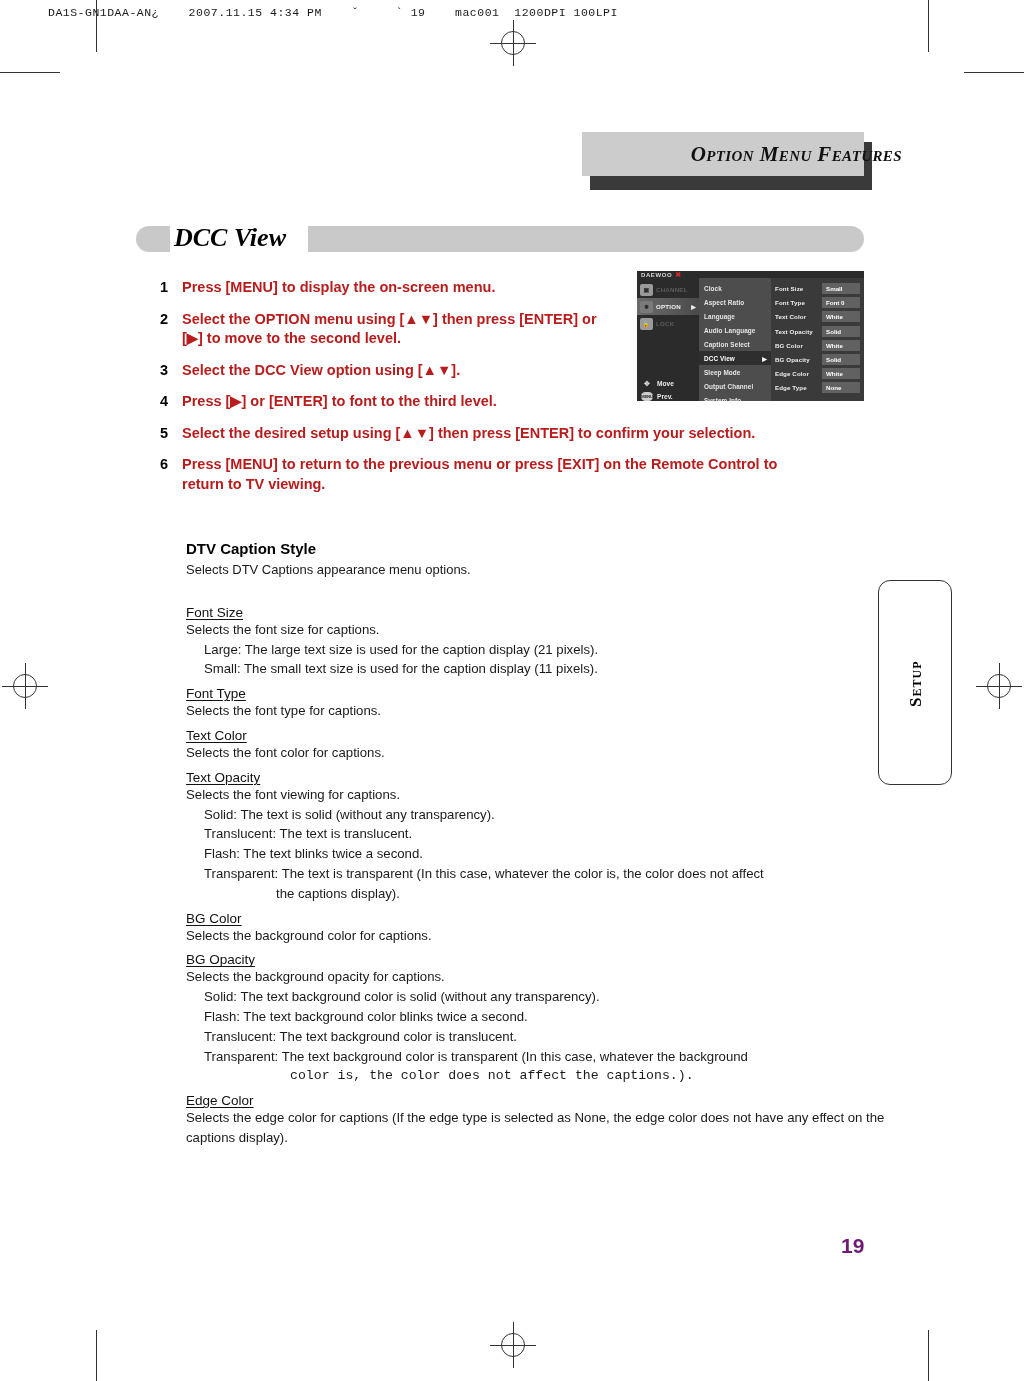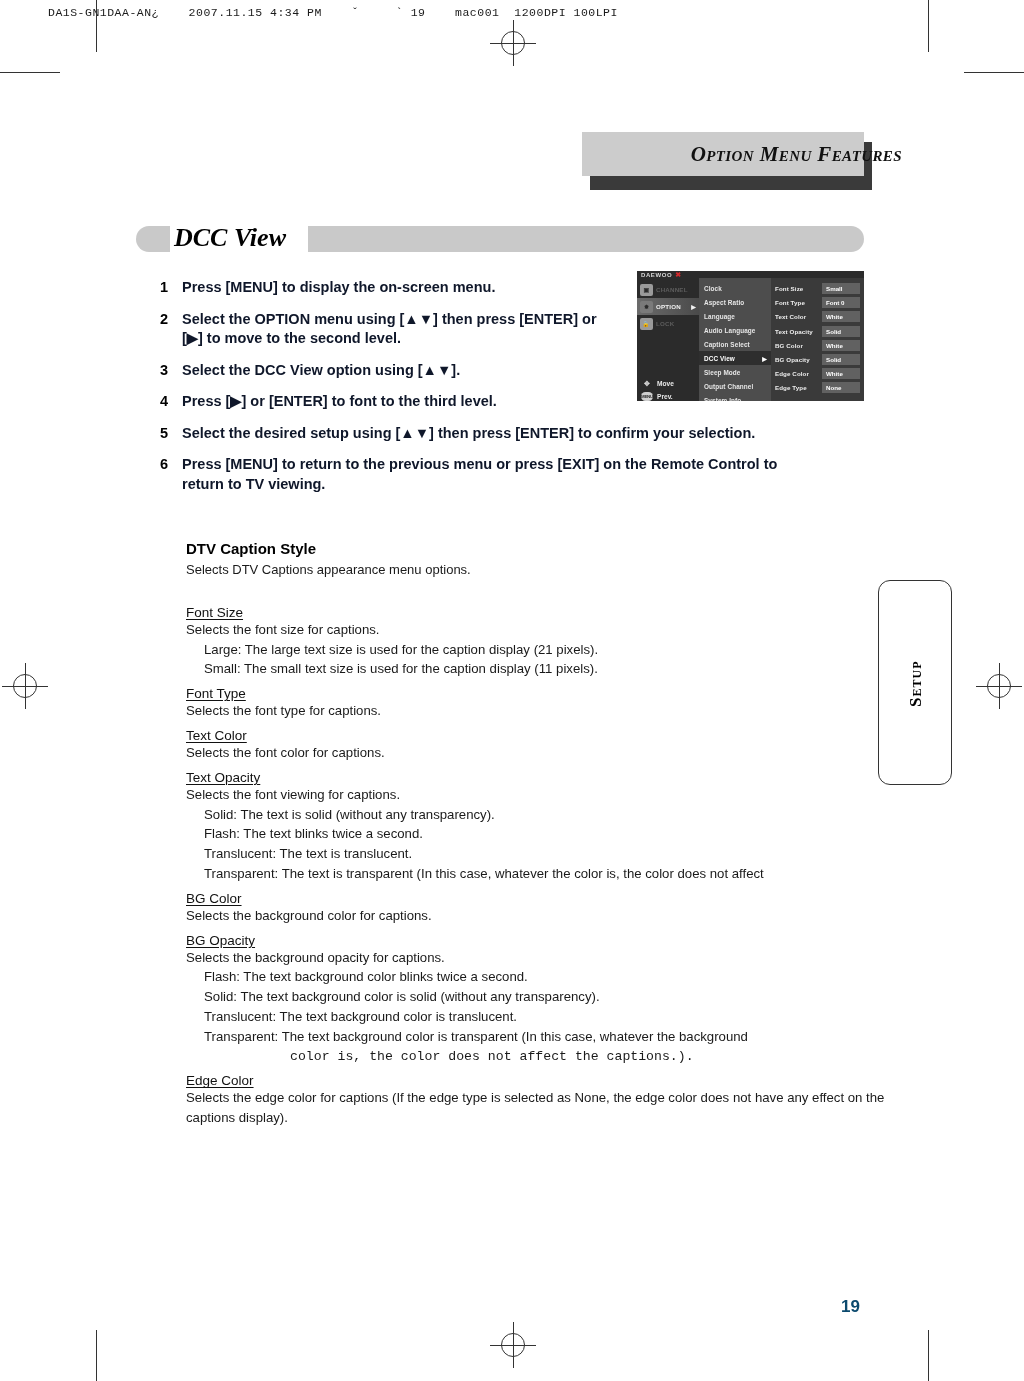--- a/index.html
+++ b/index.html
@@ -74,21 +74,21 @@
   }
 
   
   .steps { position:absolute; top:278px; left:160px; width:700px; }
   .step { display:flex; margin-bottom:12px; }
   .step-num {
     width:22px; flex:0 0 22px;
     font-weight:700; font-size:14.5px; color:#000; line-height:1.35;
   }
   .step-text {
-    font-weight:700; font-size:14.5px; color:#0f172a; line-height:1.35;
+    font-weight:700; font-size:14.5px; color:#b91c1c; line-height:1.35;
     max-width: 625px;
   }
   .step.narrow .step-text { max-width: 420px; }
 
   
   .osd {
     position:absolute; left:637px; top:271px;
     width:227px; height:130px;
     background:#2b2b2b;
     display:flex; flex-direction:column;
@@ -195,22 +195,22 @@
     position:absolute; left:0; top:0; width:74px; height:205px;
     display:flex; align-items:center; justify-content:center;
     font-family:"Liberation Serif", serif;
     font-weight:700; font-size:17px; letter-spacing:1px;
     color:#000; font-variant:small-caps;
     writing-mode: vertical-rl; transform: rotate(180deg);
   }
 
   
   .page-num {
-    position:absolute; left:841px; top:1297px;
-    font-size:17px; font-weight:700; color:#0c4a6e;
+    position:absolute; left:841px; top:1234px;
+    font-size:21px; font-weight:700; color:#701a75;
   }
 </style>
 </head>
 <body>
 
 <div class="page">
 
   <div class="prepress-header">DA1S-GN1DAA-AN¿    2007.11.15 4:34 PM    ˇ     ` 19    mac001  1200DPI 100LPI</div>
 
   <div class="crop crop-v" style="left:96px; top:0; height:52px;"></div>
@@ -396,33 +396,34 @@
 
     <div class="term">Font Type</div>
     <div class="term-desc">Selects the font type for captions.</div>
 
     <div class="term">Text Color</div>
     <div class="term-desc">Selects the font color for captions.</div>
 
     <div class="term">Text Opacity</div>
     <div class="term-desc">Selects the font viewing for captions.</div>
     <div class="bullet">Solid: The text is solid (without any transparency).</div>
+    <div class="bullet">Translucent: The text is translucent.</div>
     <div class="bullet">Flash: The text blinks twice a second.</div>
-    <div class="bullet">Translucent: The text is translucent.</div>
     <div class="bullet hang">
       <span>Transparent: The text is transparent (In this case, whatever the color is, the color does not affect</span>
+      <span class="cont">the captions display).</span>
     </div>
 
     <div class="term">BG Color</div>
     <div class="term-desc">Selects the background color for captions.</div>
 
     <div class="term">BG Opacity</div>
     <div class="term-desc">Selects the background opacity for captions.</div>
+    <div class="bullet">Solid: The text background color is solid (without any transparency).</div>
     <div class="bullet">Flash: The text background color blinks twice a second.</div>
-    <div class="bullet">Solid: The text background color is solid (without any transparency).</div>
     <div class="bullet">Translucent: The text background color is translucent.</div>
     <div class="bullet hang">
       <span>Transparent: The text background color is transparent (In this case, whatever the background</span>
       <span class="cont2">color is, the color does not affect the captions.).</span>
     </div>
 
     <div class="term">Edge Color</div>
     <div class="term-desc">Selects the edge color for captions (If the edge type is selected as None, the edge color does not have any effect on the captions display).</div>
 
   </div>

